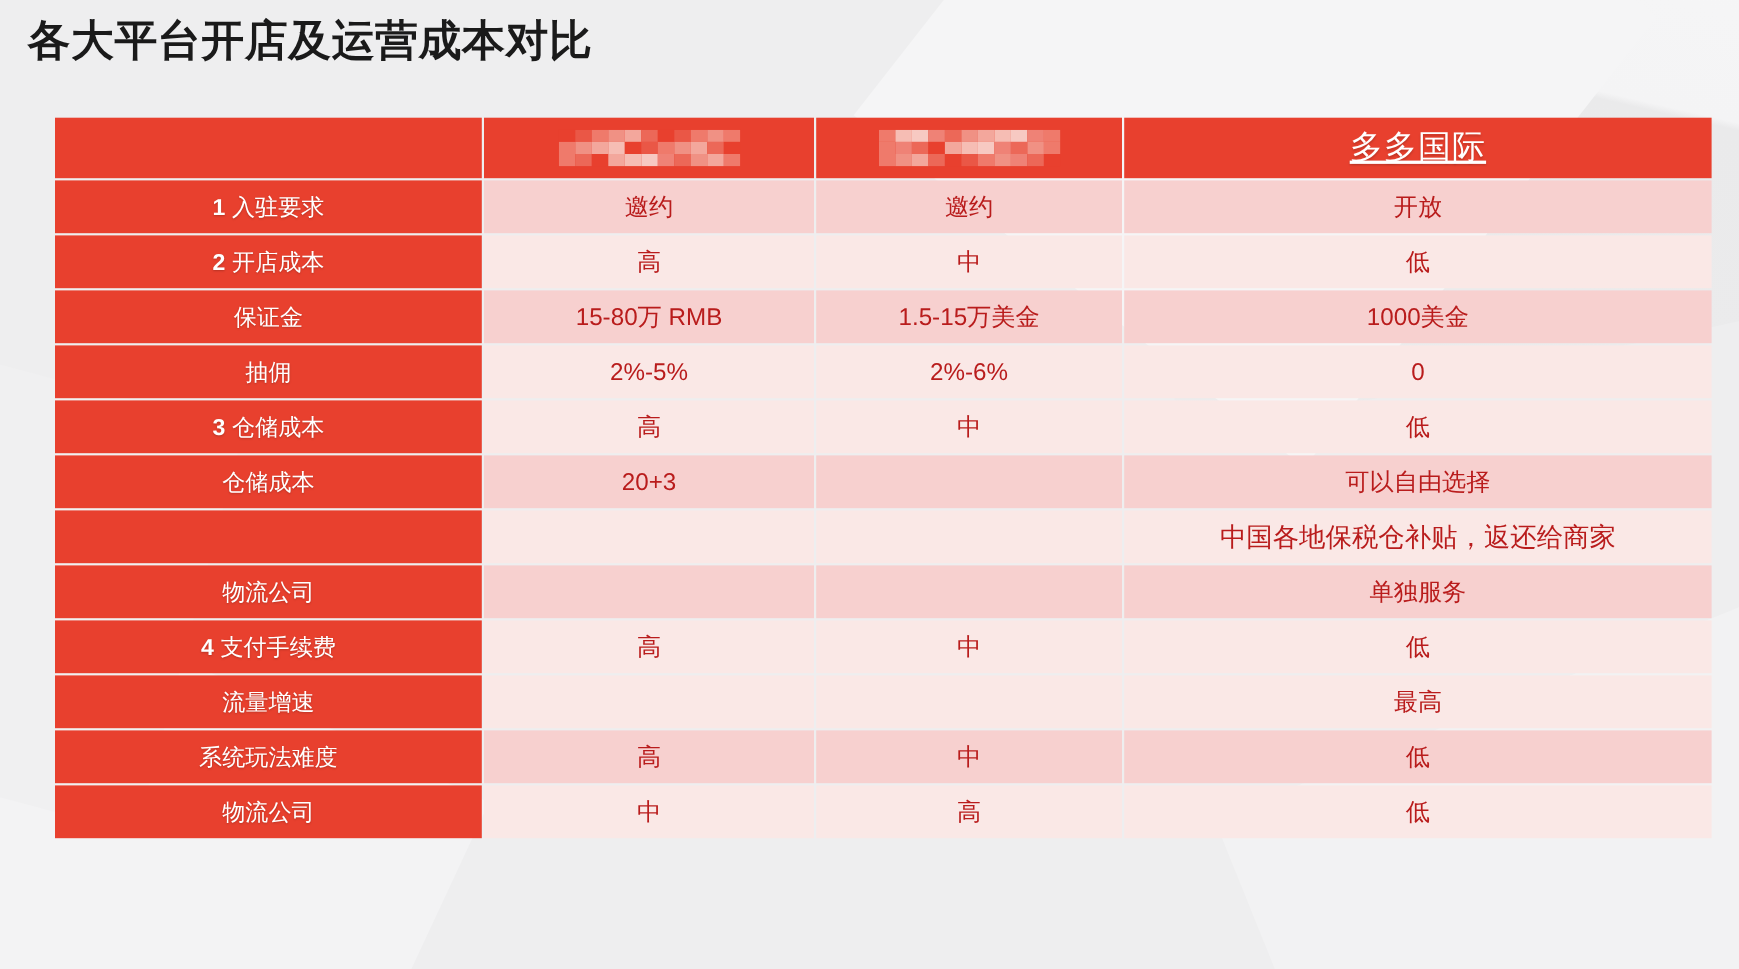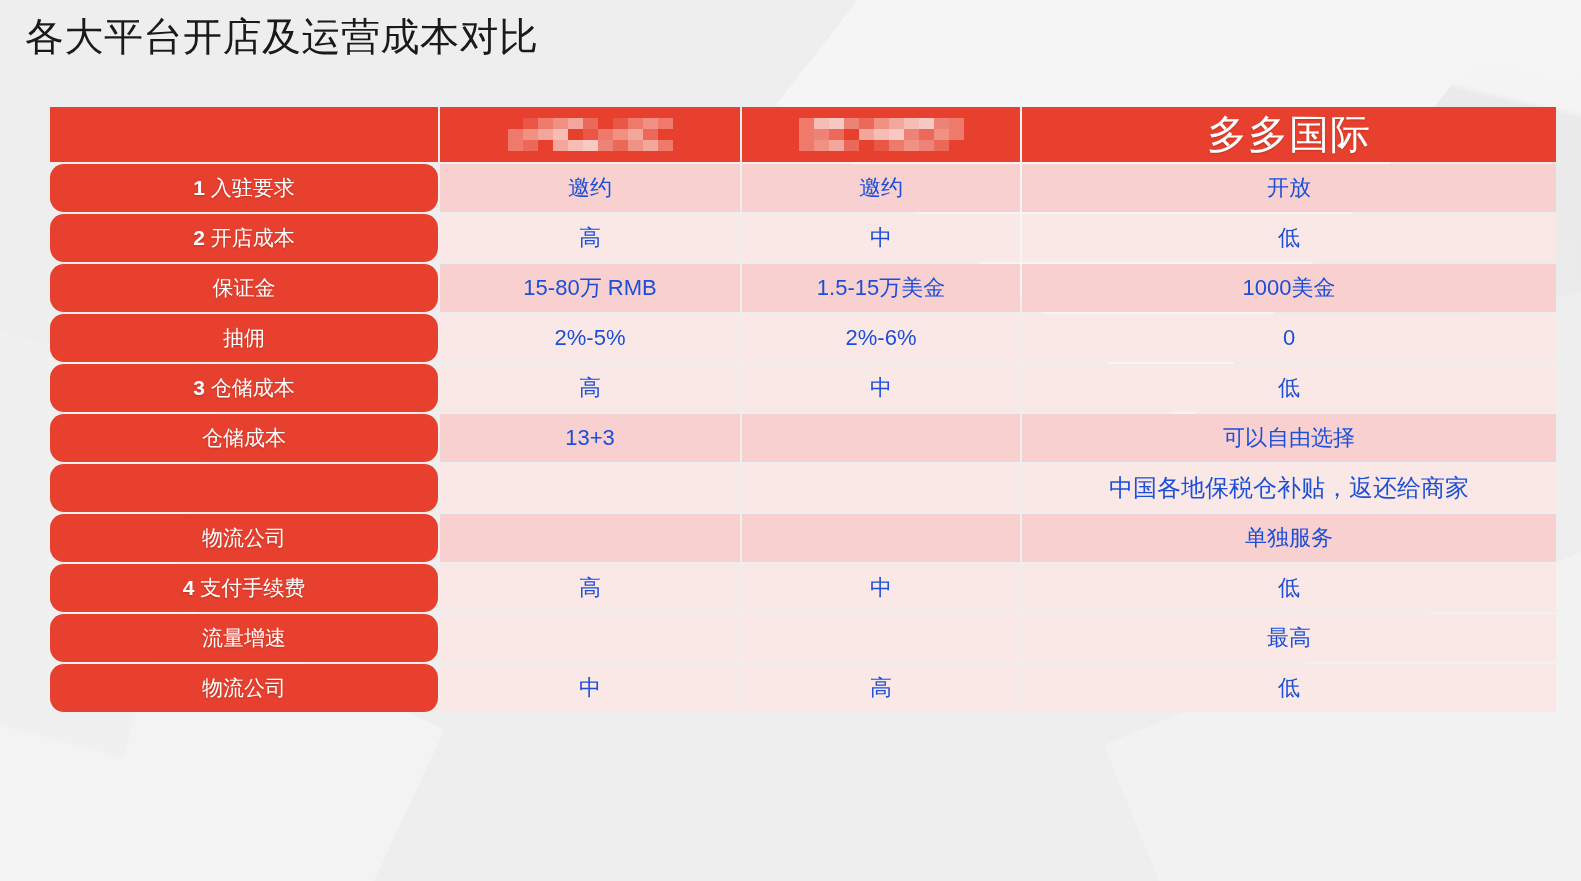--- a/index.html
+++ b/index.html
@@ -63,21 +63,21 @@
     z-index: 1;
     width: 1581px;
     height: 881px;
   }
 
   #page-title {
     position: absolute;
     left: 25px;
     top: 10px;
     font-size: 39px;
-    font-weight: normal;
+    font-weight: bold;
     color: #1a1a1a;
     letter-spacing: 0.5px;
     white-space: nowrap;
   }
 
   
   #cost-table {
     position: absolute;
     left: 48px;
     top: 105px;
@@ -100,24 +100,25 @@
   col.c-plat3  { width: 534px; }
 
   
   .hdr {
     height: 55px;
     background: #e8402e;
     color: #ffffff;
   }
   .hdr-blank { background: #e8402e; }
   .hdr-name {
-    font-size: 40px;
+    font-size: 30px;
     font-weight: bold;
     letter-spacing: 1px;
     text-shadow: 0 1px 2px rgba(0,0,0,0.18);
+    text-decoration: underline;
   }
 
   
   .mosaic {
     display: flex;
     flex-wrap: wrap;
     width: 165px;
     height: 34px;
     margin: 0 auto;
     overflow: hidden;
@@ -129,36 +130,35 @@
   }
 
   
   .lbl {
     background: #e8402e;
     color: #ffffff;
     font-size: 21px;
     font-weight: bold;
     height: 48px;
     text-shadow: 0 1px 2px rgba(0,0,0,0.22);
-    border-radius: 14px;
   }
   .lbl.major {
     text-align: left;
     padding-left: 12px;
   }
   .lbl .num {
     font-weight: bold;
     margin-right: 6px;
   }
 
   
   .val {
     height: 48px;
     font-size: 22px;
-    color: #1d4ed8;
+    color: #b91c1c;
   }
   .rowA .val { background: #f7d0cf; }
   .rowB .val { background: #fae8e6; }
   .val.small { font-size: 24px; }
 </style>
 </head>
 <body>
 
 <div id="bg-layer">
   <div class="facet facet-a"></div>
@@ -285,21 +285,21 @@
           <td class="val">0</td>
         </tr>
         <tr class="rowB">
           <td class="lbl major"><span class="num">3</span><span>仓储成本</span></td>
           <td class="val">高</td>
           <td class="val">中</td>
           <td class="val">低</td>
         </tr>
         <tr class="rowA">
           <td class="lbl"><span>仓储成本</span></td>
-          <td class="val">13+3</td>
+          <td class="val">20+3</td>
           <td class="val"></td>
           <td class="val">可以自由选择</td>
         </tr>
         <tr class="rowB">
           <td class="lbl"><span></span></td>
           <td class="val"></td>
           <td class="val"></td>
           <td class="val small">中国各地保税仓补贴，返还给商家</td>
         </tr>
         <tr class="rowA">
@@ -312,20 +312,26 @@
           <td class="lbl major"><span class="num">4</span><span>支付手续费</span></td>
           <td class="val">高</td>
           <td class="val">中</td>
           <td class="val">低</td>
         </tr>
         <tr class="rowB">
           <td class="lbl"><span>流量增速</span></td>
           <td class="val"></td>
           <td class="val"></td>
           <td class="val">最高</td>
+        </tr>
+        <tr class="rowA">
+          <td class="lbl"><span>系统玩法难度</span></td>
+          <td class="val">高</td>
+          <td class="val">中</td>
+          <td class="val">低</td>
         </tr>
         <tr class="rowB">
           <td class="lbl"><span>物流公司</span></td>
           <td class="val">中</td>
           <td class="val">高</td>
           <td class="val">低</td>
         </tr>
       </tbody>
   </table>
 

